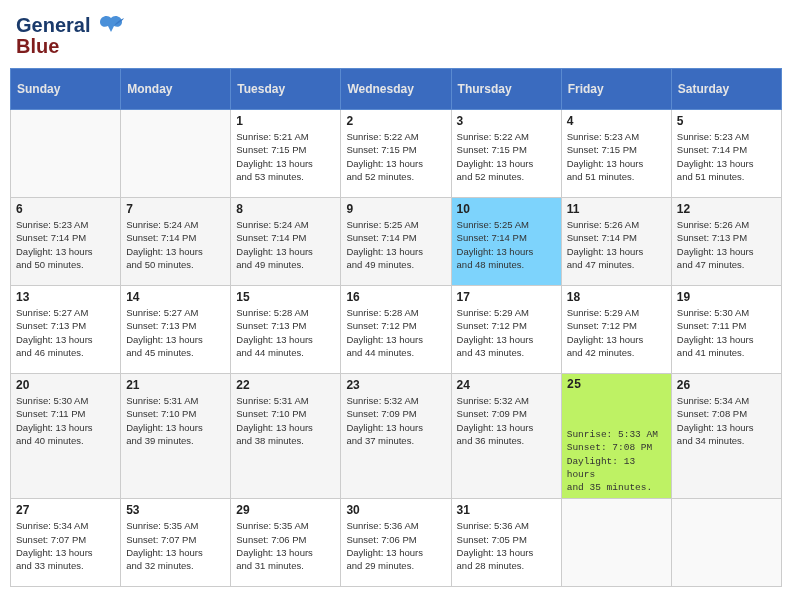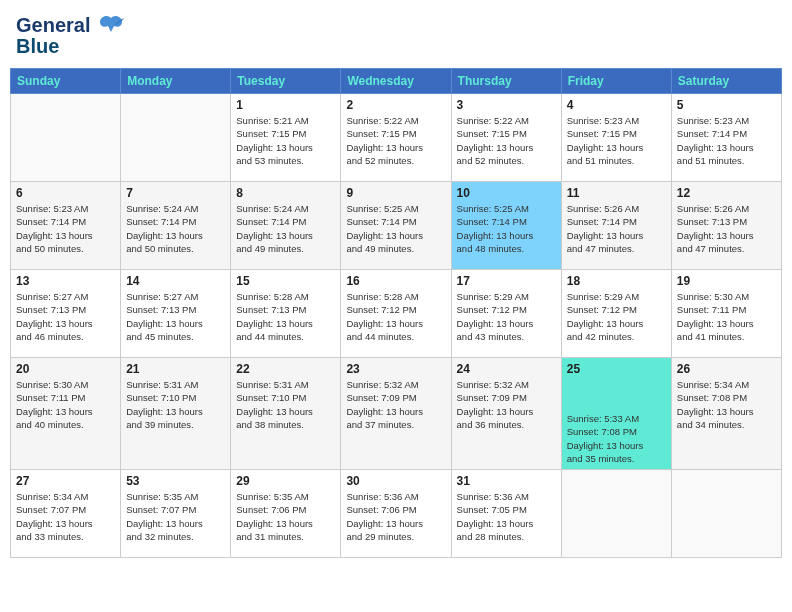--- a/index.html
+++ b/index.html
@@ -33,24 +33,24 @@
       font-size: 14px;
       color: #555;
     }
     .calendar {
       width: 100%;
       border-collapse: collapse;
       border: 1px solid #ccc;
     }
     .calendar th {
       background: #3a6bbf;
-      color: #5eead4;
+      color: #e5e5e5;
       font-size: 12px;
       font-weight: bold;
-      padding: 5px 6px;
+      padding: 13px 6px;
       text-align: left;
       border: 1px solid #5a8ad0;
     }
     .calendar td {
       border: 1px solid #ccc;
       vertical-align: top;
       padding: 4px 5px;
       width: calc(100% / 7);
       min-height: 80px;
       background: #fff;
@@ -85,21 +85,21 @@
 <div class="header">
   <div class="logo">
     <div>
       <div style="display:flex;align-items:center;gap:8px;">
         <div style="font-size:20px;font-weight:bold;color:#1a3a6b;line-height:1;">General</div>
         <svg width="26" height="22" viewBox="0 0 26 22">
           <path d="M13 4 C16 0, 24 2, 24 8 C24 12, 20 14, 16 12 L13 18 L10 12 C6 14, 2 12, 2 8 C2 2, 10 0, 13 4Z" fill="#4a90d9"></path>
           <path d="M16 12 C18 10, 24 8, 26 4 C22 6, 18 8, 16 12Z" fill="#3a7bc8"></path>
         </svg>
       </div>
-      <div style="font-size:20px;font-weight:bold;color:#0c4a6e;line-height:1;">Blue</div>
+      <div style="font-size:20px;font-weight:bold;color:#7f1d1d;line-height:1;">Blue</div>
     </div>
   </div>
   <div class="title-block">
     <div class="month-year"></div>
     <div class="location"></div>
   </div>
 </div>
 
 <table class="calendar">
   <thead>
@@ -284,21 +284,21 @@
 Daylight: 13 hours
 and 37 minutes.</div>
         </td>
         <td style="background: rgb(245, 245, 245);">
           <div class="day-number">24</div>
           <div class="day-info" style="white-space: pre-line;">Sunrise: 5:32 AM
 Sunset: 7:09 PM
 Daylight: 13 hours
 and 36 minutes.</div>
         </td>
-        <td style="background: #5eead4;">
+        <td style="background: #bef264; font-family: Liberation Mono, monospace;">
           <div class="day-number">25</div>
           <div class="day-info" style="white-space: pre-line; margin-top: 36px;">Sunrise: 5:33 AM
 Sunset: 7:08 PM
 Daylight: 13 hours
 and 35 minutes.</div>
         </td>
         <td style="background: rgb(245, 245, 245);">
           <div class="day-number">26</div>
           <div class="day-info" style="white-space: pre-line;">Sunrise: 5:34 AM
 Sunset: 7:08 PM

